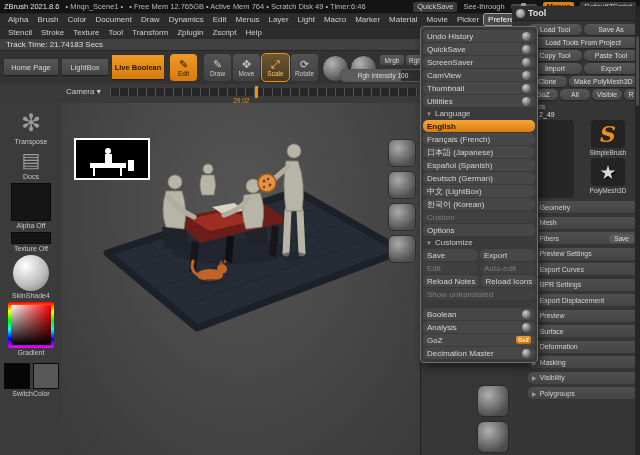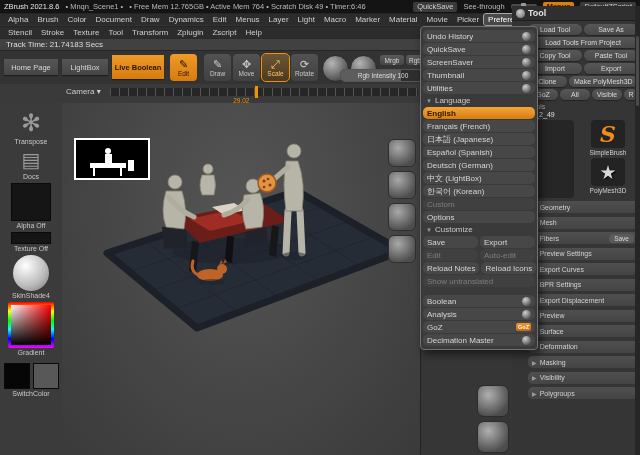--- a/index.html
+++ b/index.html
@@ -384,20 +384,21 @@
   </div>
 
   <div class="win-scroll">
       <i></i>
     </div>
 
   <div class="menu-panel" id="menu-panel">
       <div class="mi">Undo History<span class="sph"></span></div>
       <div class="mi">QuickSave<span class="sph"></span></div>
       <div class="mi">ScreenSaver<span class="sph"></span></div>
+      <div class="mi">CamView<span class="sph"></span></div>
       <div class="mi">Thumbnail<span class="sph"></span></div>
       <div class="mi">Utilities<span class="sph"></span></div>
       <div class="mh"><span class="chev">▼</span>Language</div>
       <div class="mi sel">English</div>
       <div class="mi">Français (French)</div>
       <div class="mi">日本語 (Japanese)</div>
       <div class="mi">Español (Spanish)</div>
       <div class="mi">Deutsch (German)</div>
       <div class="mi">中文 (LightBox)</div>
       <div class="mi">한국어 (Korean)</div>

